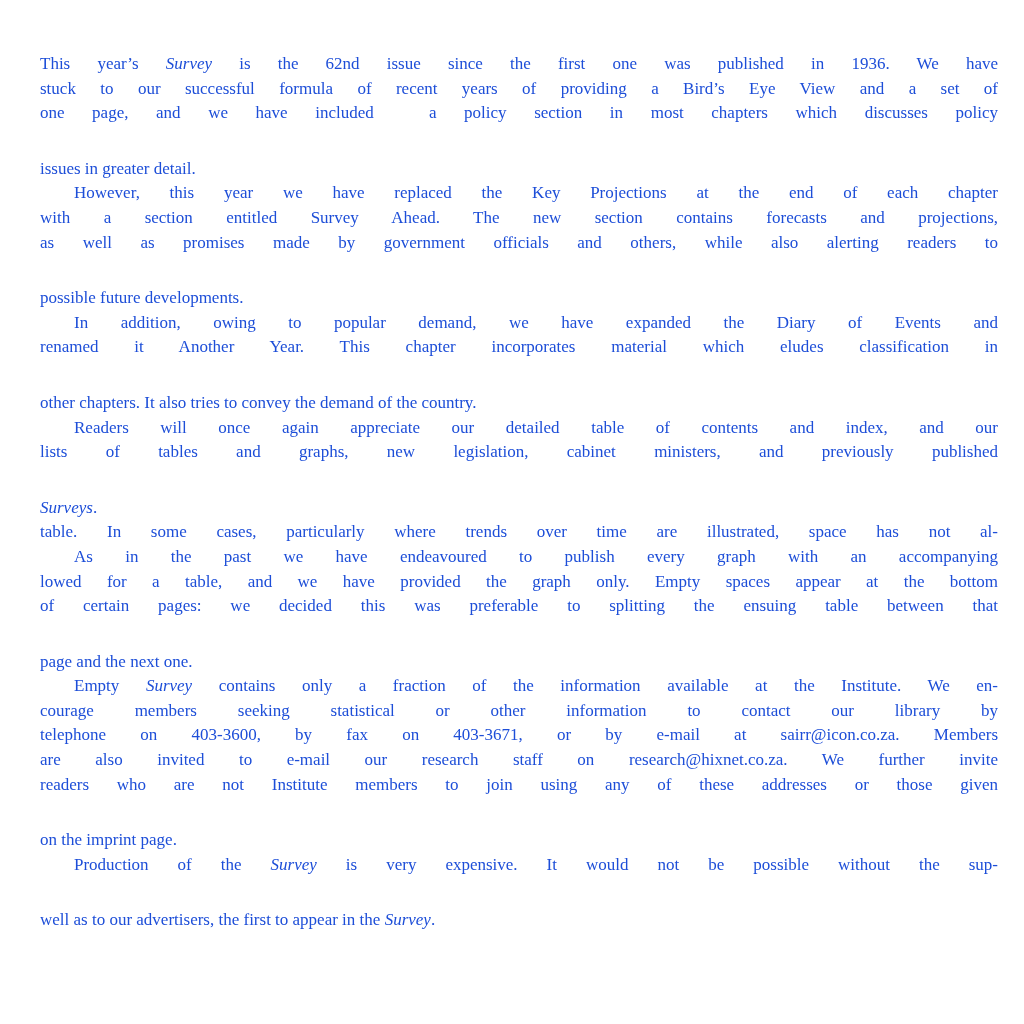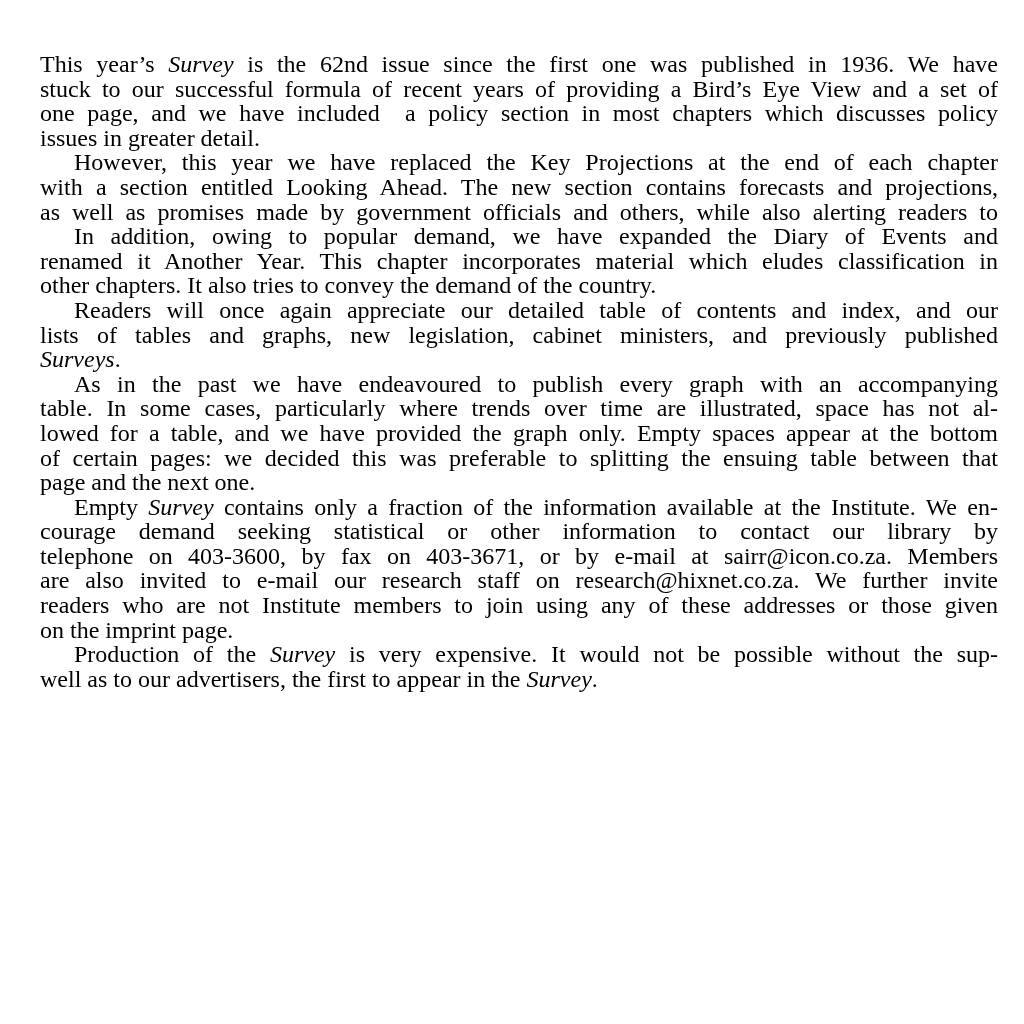--- a/index.html
+++ b/index.html
@@ -1,65 +1,66 @@
 <!DOCTYPE html>
 <html><head>
   <meta charset="utf-8">
   <style>
     html, body { margin: 0; padding: 0; background: #ffffff; }
     body { width: 1024px; height: 1024px; overflow: hidden; position: relative; }
     .page {
       position: absolute; left: 40px; top: 52px; width: 958px;
       font-family: "Liberation Serif", "DejaVu Serif", serif;
-      font-size: 24px; color: #000000; line-height: 24.6px;
+      font-size: 17px; color: #1d4ed8; line-height: 24.6px;
     }
     .line {
       display: block; text-align: justify; text-align-last: justify;
       white-space: nowrap; height: 24.6px;
     }
-    .line.last { text-align-last: left; }
+    .line.last { text-align-last: left; margin-top: 31px; }
     .line.indent { padding-left: 34px; }
     .line .seg { white-space: pre; }
     .line .seg.i { font-style: italic; }
   </style>
 </head>
 <body>
 
 <div class="page" id="page">
     <div>
       <span class="line"><span class="seg">This year’s </span><span class="seg i">Survey</span><span class="seg"> is the 62nd issue since the first one was published in 1936. We have</span></span>
       <span class="line"><span class="seg">stuck to our successful formula of recent years of providing a Bird’s Eye View and a set of</span></span>
       <span class="line"><span class="seg">one page, and we have included  a policy section in most chapters which discusses policy</span></span>
       <span class="line last"><span class="seg">issues in greater detail.</span></span>
     </div>
     <div>
       <span class="line indent"><span class="seg">However, this year we have replaced the Key Projections at the end of each chapter</span></span>
-      <span class="line"><span class="seg">with a section entitled Looking Ahead. The new section contains forecasts and projections,</span></span>
+      <span class="line"><span class="seg">with a section entitled Survey Ahead. The new section contains forecasts and projections,</span></span>
       <span class="line"><span class="seg">as well as promises made by government officials and others, while also alerting readers to</span></span>
+      <span class="line last"><span class="seg">possible future developments.</span></span>
     </div>
     <div>
       <span class="line indent"><span class="seg">In addition, owing to popular demand, we have expanded the Diary of Events and</span></span>
       <span class="line"><span class="seg">renamed it Another Year. This chapter incorporates material which eludes classification in</span></span>
       <span class="line last"><span class="seg">other chapters. It also tries to convey the demand of the country.</span></span>
     </div>
     <div>
       <span class="line indent"><span class="seg">Readers will once again appreciate our detailed table of contents and index, and our</span></span>
       <span class="line"><span class="seg">lists of tables and graphs, new legislation, cabinet ministers, and previously published</span></span>
       <span class="line last"><span class="seg i">Surveys</span><span class="seg">.</span></span>
     </div>
     <div>
+      <span class="line"><span class="seg">table. In some cases, particularly where trends over time are illustrated, space has not al-</span></span>
       <span class="line indent"><span class="seg">As in the past we have endeavoured to publish every graph with an accompanying</span></span>
-      <span class="line"><span class="seg">table. In some cases, particularly where trends over time are illustrated, space has not al-</span></span>
       <span class="line"><span class="seg">lowed for a table, and we have provided the graph only. Empty spaces appear at the bottom</span></span>
       <span class="line"><span class="seg">of certain pages: we decided this was preferable to splitting the ensuing table between that</span></span>
       <span class="line last"><span class="seg">page and the next one.</span></span>
     </div>
     <div>
       <span class="line indent"><span class="seg">Empty </span><span class="seg i">Survey</span><span class="seg"> contains only a fraction of the information available at the Institute. We en-</span></span>
-      <span class="line"><span class="seg">courage demand seeking statistical or other information to contact our library by</span></span>
+      <span class="line"><span class="seg">courage members seeking statistical or other information to contact our library by</span></span>
       <span class="line"><span class="seg">telephone on 403-3600, by fax on 403-3671, or by e-mail at sairr@icon.co.za. Members</span></span>
       <span class="line"><span class="seg">are also invited to e-mail our research staff on research@hixnet.co.za. We further invite</span></span>
       <span class="line"><span class="seg">readers who are not Institute members to join using any of these addresses or those given</span></span>
       <span class="line last"><span class="seg">on the imprint page.</span></span>
     </div>
     <div>
       <span class="line indent"><span class="seg">Production of the </span><span class="seg i">Survey</span><span class="seg"> is very expensive. It would not be possible without the sup-</span></span>
       <span class="line last"><span class="seg">well as to our advertisers, the first to appear in the </span><span class="seg i">Survey</span><span class="seg">.</span></span>
     </div>
   </div>

